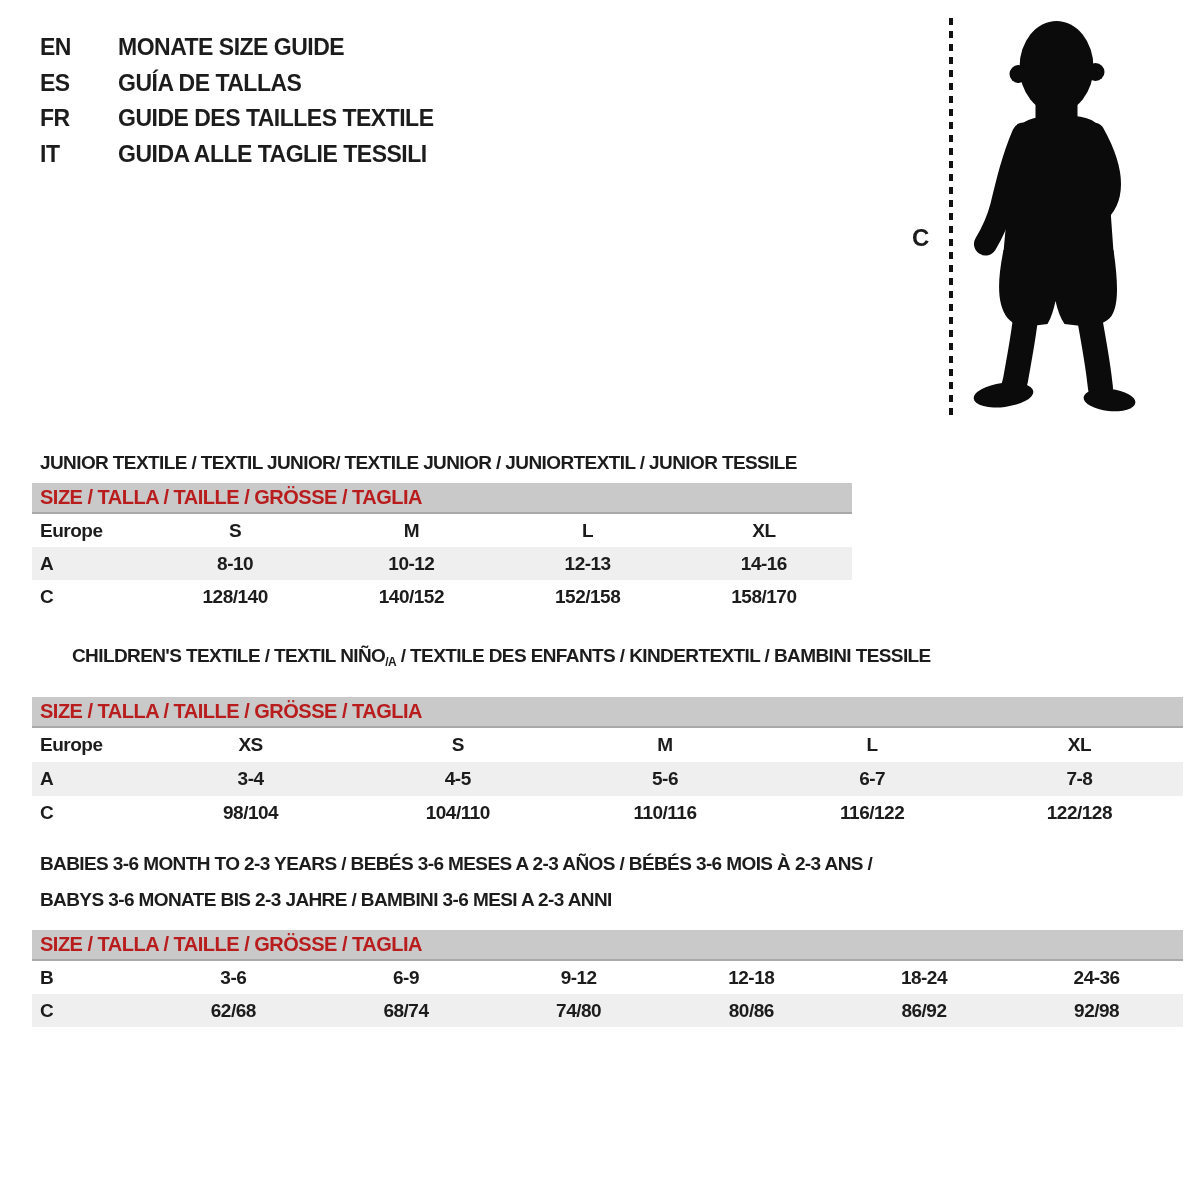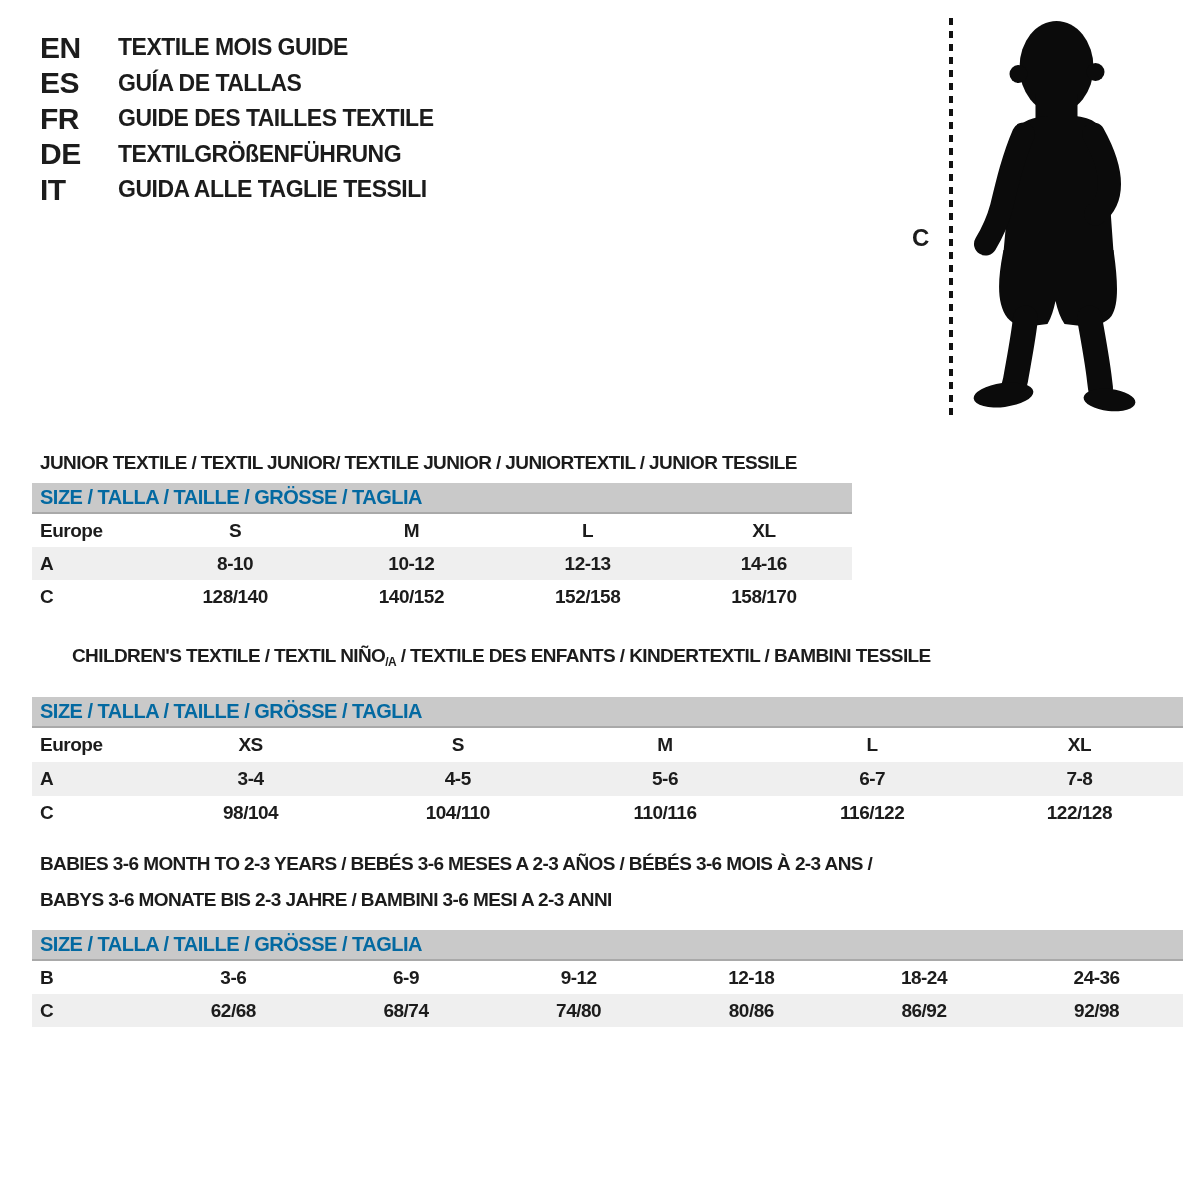--- a/index.html
+++ b/index.html
@@ -4,73 +4,69 @@
 <style>
   html,body{margin:0;padding:0;}
   body{
     width:1200px;height:1200px;position:relative;background:#ffffff;
     font-family:"Liberation Sans", sans-serif;color:#1c1c1c;overflow:hidden;
   }
   .abs{position:absolute;}
   
   .lang-block{top:30px;left:40px;}
   .lang-row{display:flex;height:35.5px;align-items:center;}
-  .lang-code{width:78px;font-weight:700;font-size:30px;letter-spacing:-0.5px;}
+  .lang-code{width:78px;font-weight:700;font-size:23px;letter-spacing:-0.5px;}
   .lang-title{font-weight:700;font-size:23px;letter-spacing:-0.5px;}
   
   .figure{top:10px;left:900px;width:300px;height:410px;}
   .height-line{position:absolute;left:49px;top:8px;width:4px;height:397px;
     background:repeating-linear-gradient(to bottom,#111 0px,#111 7px,transparent 7px,transparent 13px);}
   .height-label{position:absolute;left:12px;top:214px;font-weight:700;font-size:24px;}
   .silhouette{position:absolute;left:62px;top:2px;width:178px;height:400px;}
   
   .sec-heading{font-weight:700;font-size:19px;letter-spacing:-0.6px;white-space:nowrap;}
   .sec-heading .sub{font-size:12px;vertical-align:-4px;}
   .h-junior{top:452px;left:40px;}
   .h-children{top:645px;left:40px;margin-left:32px;}
   .h-babies{top:846px;left:40px;line-height:36px;}
   
   table{border-collapse:collapse;table-layout:fixed;}
   td{font-weight:700;font-size:19px;text-align:center;letter-spacing:-0.5px;padding:0;overflow:hidden;white-space:nowrap;}
   td.label{text-align:left;padding-left:8px;}
   tr.band td{background:#c9c9c9;border-bottom:2px solid #a9a9a9;text-align:left;padding-left:8px;
-    font-size:20px;height:29px;color:#0369a1;}
+    font-size:20px;height:29px;color:#b91c1c;}
   tr.data td{height:33px;margin-top:13px;}
   tr.gray td{background:#efefef;}
   .t-junior{top:483px;left:32px;}
   .t-junior table{width:820px;}
   .t-children{top:697px;left:32px;}
   .t-children table{width:1151px;}
   .t-children tr.data td{height:34px;}
   .t-babies{top:930px;left:32px;}
   .t-babies table{width:1151px;}
   .col-label{width:115px;}
   
   .legend{top:1074px;left:40px;}
   .legend-line{font-weight:700;font-size:20px;letter-spacing:-0.8px;line-height:33px;white-space:nowrap;}
 </style>
 </head>
 <body>
 
 <div class="abs lang-block">
   <div class="lang-row">
     <span class="lang-code">EN</span>
-    <span class="lang-title">TEXTILE MOIS GUIDE</span>
+    <span class="lang-title">MONATE SIZE GUIDE</span>
   </div>
   <div class="lang-row">
     <span class="lang-code">ES</span>
     <span class="lang-title">GUÍA DE TALLAS</span>
   </div>
   <div class="lang-row">
     <span class="lang-code">FR</span>
     <span class="lang-title">GUIDE DES TAILLES TEXTILE</span>
-  </div>
-  <div class="lang-row">
-    <span class="lang-code">DE</span>
-    <span class="lang-title">TEXTILGRÖßENFÜHRUNG</span>
   </div>
   <div class="lang-row">
     <span class="lang-code">IT</span>
     <span class="lang-title">GUIDA ALLE TAGLIE TESSILI</span>
   </div>
 </div>
 
 <div class="abs figure">
   <div class="height-line"></div>
   <div class="height-label">C</div>

